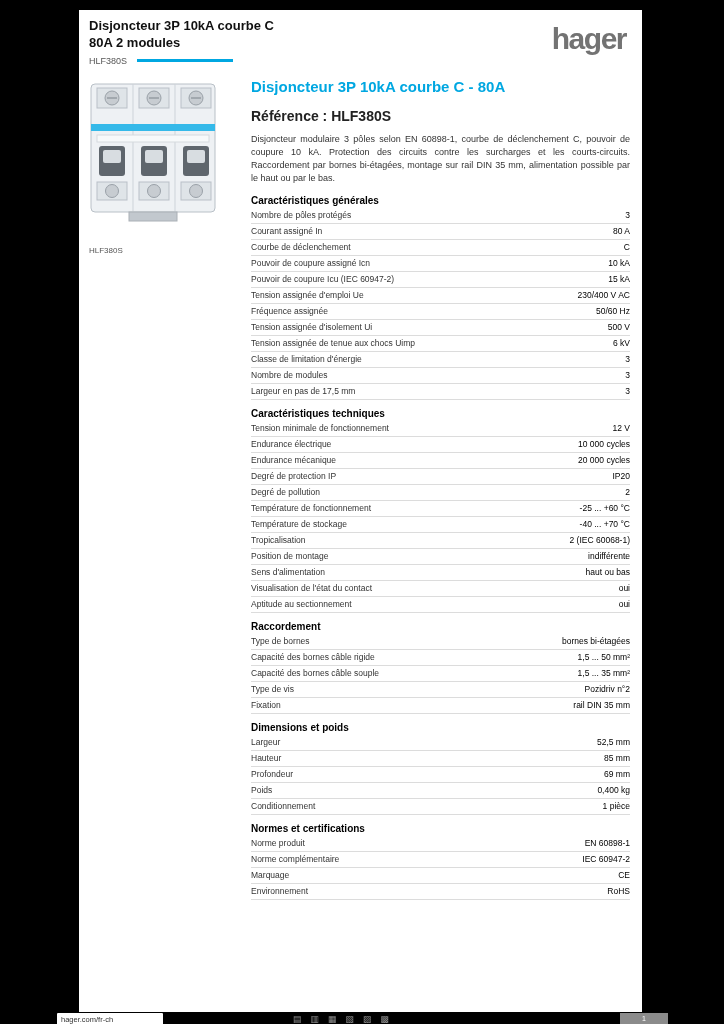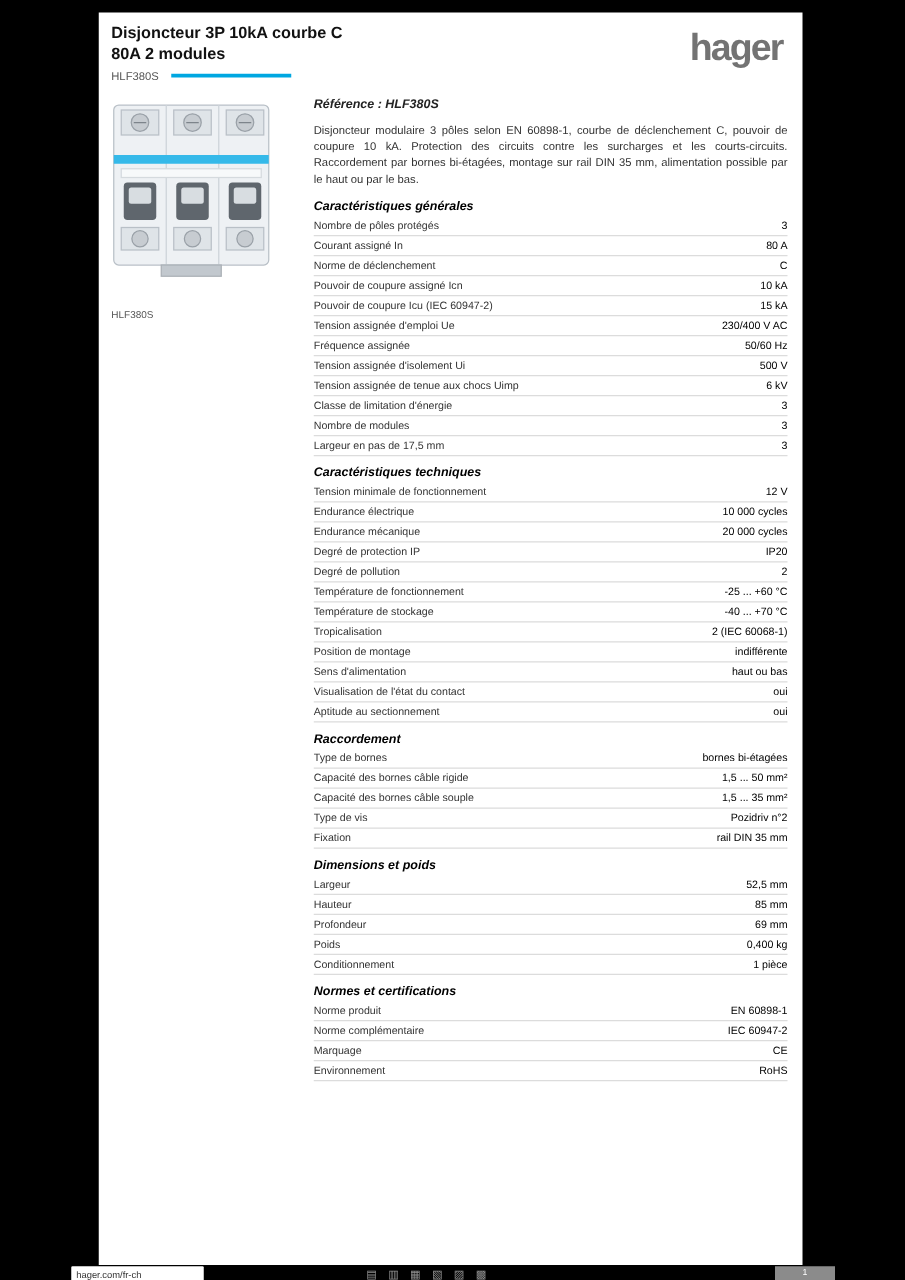--- a/index.html
+++ b/index.html
@@ -17,24 +17,24 @@
   .accent-rule{display:inline-block;width:96px;height:3px;background:#00a7e1;margin-left:10px;}
   .logo{font-size:30px;font-weight:bold;color:#737373;letter-spacing:-1.5px;line-height:1;margin:6px 6px 0 0;}
 
   
   .content{display:flex;padding:0 10px;margin-top:12px;}
   .left-col{width:150px;flex:0 0 150px;}
   .prod-img{width:128px;height:150px;}
   .img-caption{margin-top:14px;font-size:8px;color:#555;}
   .right-col{flex:1;padding-left:12px;padding-right:2px;}
   h1{font-size:15px;font-weight:bold;color:#00a7e1;margin:0 0 12px 0;line-height:1.2;}
-  h2{font-size:10px;font-weight:bold;color:#222;margin:0 0 9px 0;font-style:italic;}
+  h2{font-size:14px;font-weight:bold;color:#222;margin:0 0 9px 0;}
   p.desc{font-size:9px;color:#333;line-height:1.45;margin:0 0 10px 0;text-align:justify;}
   .spec-section{margin-top:8px;}
-  .spec-section h3{font-size:10px;font-weight:bold;color:#000;margin:8px 0 2px 0;font-style:italic;}
+  .spec-section h3{font-size:10px;font-weight:bold;color:#000;margin:8px 0 2px 0;}
   .row{display:flex;justify-content:space-between;align-items:baseline;font-size:8.5px;
        padding:2.5px 0;border-bottom:1px solid #dcdcdc;}
   .row .label{color:#333;}
   .row .value{color:#000;text-align:right;white-space:nowrap;padding-left:12px;}
 
   
   .footer-chip{position:absolute;left:57px;top:1013px;width:106px;height:13px;background:#fff;
                border-radius:1px;font-size:7.5px;color:#333;line-height:13px;padding-left:4px;box-sizing:border-box;}
   .cert-icons{position:absolute;left:293px;top:1015px;display:flex;gap:9px;color:#8f8f8f;font-size:9px;line-height:1;}
   .cert-icons span{display:inline-block;}
@@ -88,41 +88,42 @@
           <circle cx="23" cy="113" r="6.5" fill="#c7ccd1" stroke="#9aa1a8"></circle>
           <circle cx="65" cy="113" r="6.5" fill="#c7ccd1" stroke="#9aa1a8"></circle>
           <circle cx="107" cy="113" r="6.5" fill="#c7ccd1" stroke="#9aa1a8"></circle>
           <rect x="40" y="134" width="48" height="9" fill="#c2c8ce" stroke="#aab0b6"></rect>
         </svg>
       </div>
       <div class="img-caption">HLF380S</div>
     </div>
 
     <div class="right-col">
+      <h1>Disjoncteur 3P 10kA courbe C - 80A</h1>
       <h2>Référence : HLF380S</h2>
       <p class="desc">Disjoncteur modulaire 3 pôles selon EN 60898-1, courbe de déclenchement C, pouvoir de coupure 10 kA. Protection des circuits contre les surcharges et les courts-circuits. Raccordement par bornes bi-étagées, montage sur rail DIN 35 mm, alimentation possible par le haut ou par le bas.</p>
 
       <div>
 
           <section class="spec-section">
             <h3>Caractéristiques générales</h3>
             <div>
 
                 <div class="row">
                   <span class="label">Nombre de pôles protégés</span>
                   <span class="value">3</span>
                 </div>
 
                 <div class="row">
                   <span class="label">Courant assigné In</span>
                   <span class="value">80 A</span>
                 </div>
 
                 <div class="row">
-                  <span class="label">Norme de déclenchement</span>
+                  <span class="label">Courbe de déclenchement</span>
                   <span class="value">C</span>
                 </div>
 
                 <div class="row">
                   <span class="label">Pouvoir de coupure assigné Icn</span>
                   <span class="value">10 kA</span>
                 </div>
 
                 <div class="row">
                   <span class="label">Pouvoir de coupure Icu (IEC 60947-2)</span>

